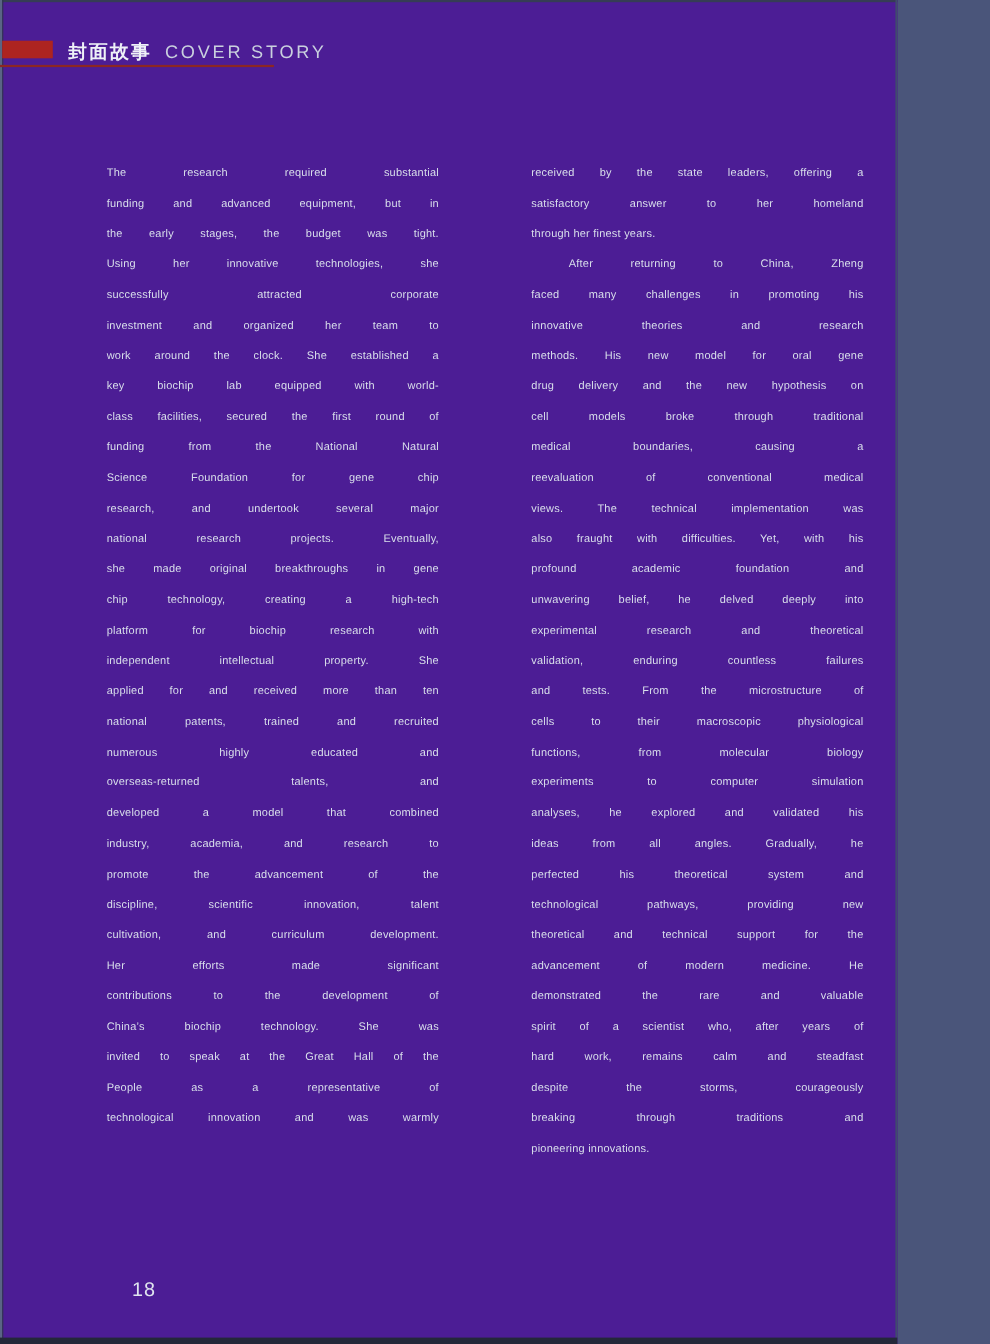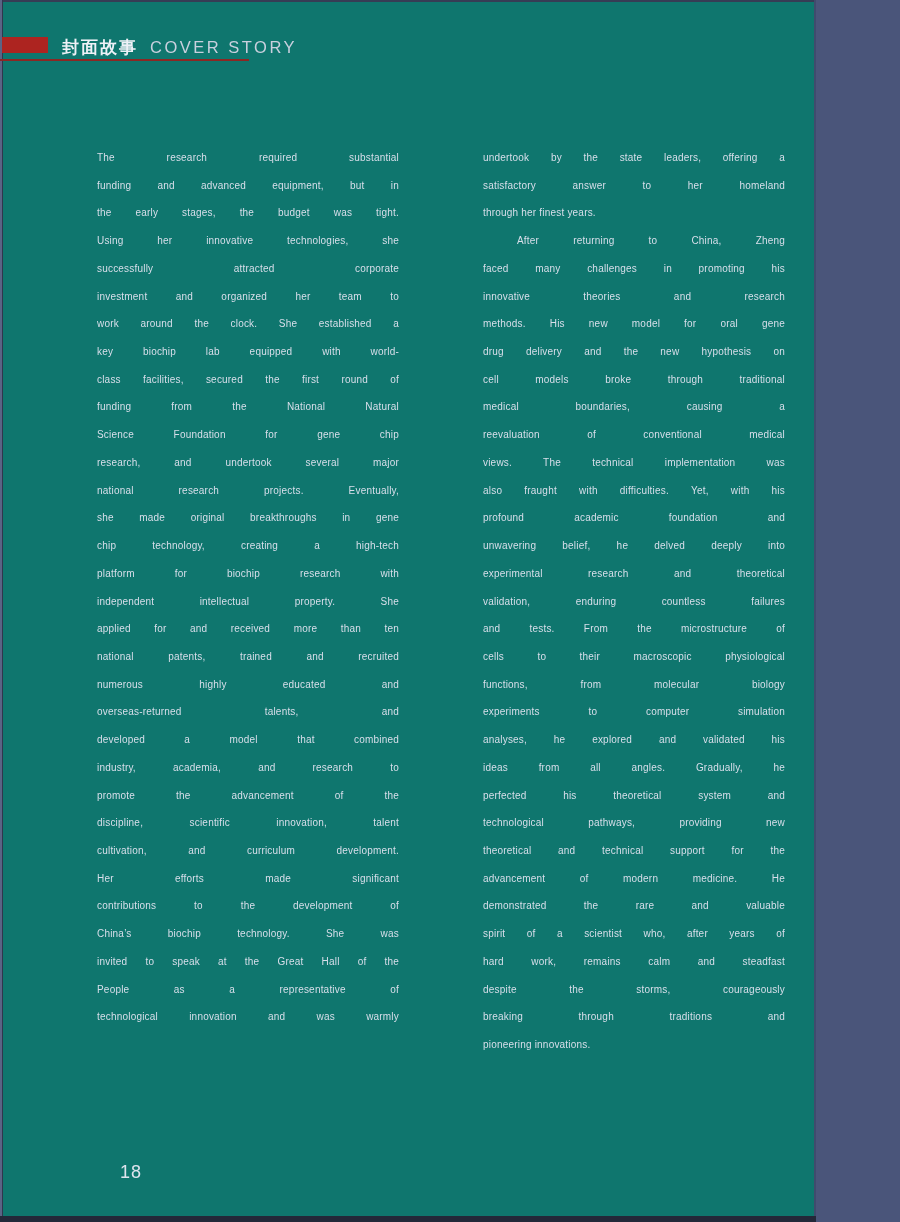--- a/index.html
+++ b/index.html
@@ -5,21 +5,21 @@
   * { margin: 0; padding: 0; box-sizing: border-box; }
   html, body { width: 900px; height: 1222px; }
   body {
     font-family: "Liberation Sans", "DejaVu Sans", sans-serif;
     background: #4a557a;
   }
   #page {
     position: relative;
     width: 816px;
     height: 1222px;
-    background: #0f766e;
+    background: #4c1d95;
     overflow: hidden;
   }
   
   .edge-top    { position: absolute; top: 0; left: 0; width: 100%; height: 2px; background: #363c55; }
   .edge-bottom { position: absolute; bottom: 0; left: 0; width: 100%; height: 6px; background: #232839; }
   .edge-left   { position: absolute; top: 0; left: 0; width: 2px; height: 100%; background: #5a6485; }
   .edge-left-line { position: absolute; top: 0; left: 2px; width: 1px; height: 100%; background: #30364e; }
   .edge-right  { position: absolute; top: 0; right: 0; width: 2px; height: 100%; background: #404b6d; }
 
   
@@ -133,21 +133,21 @@
       <div class="text-line">discipline, scientific innovation, talent</div>
       <div class="text-line">cultivation, and curriculum development.</div>
       <div class="text-line">Her efforts made significant</div>
       <div class="text-line">contributions to the development of</div>
       <div class="text-line">China’s biochip technology. She was</div>
       <div class="text-line">invited to speak at the Great Hall of the</div>
       <div class="text-line">People as a representative of</div>
       <div class="text-line">technological innovation and was warmly</div>
     </div>
   <div class="column column-right">
-      <div class="text-line">undertook by the state leaders, offering a</div>
+      <div class="text-line">received by the state leaders, offering a</div>
       <div class="text-line">satisfactory answer to her homeland</div>
       <div class="text-line end">through her finest years.</div>
       <div class="text-line indent">After returning to China, Zheng</div>
       <div class="text-line">faced many challenges in promoting his</div>
       <div class="text-line">innovative theories and research</div>
       <div class="text-line">methods. His new model for oral gene</div>
       <div class="text-line">drug delivery and the new hypothesis on</div>
       <div class="text-line">cell models broke through traditional</div>
       <div class="text-line">medical boundaries, causing a</div>
       <div class="text-line">reevaluation of conventional medical</div>

